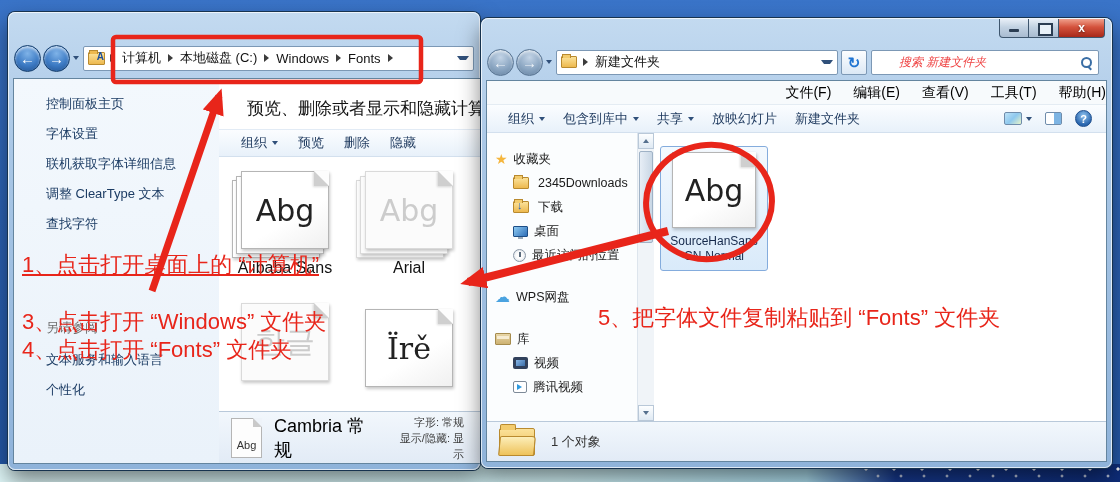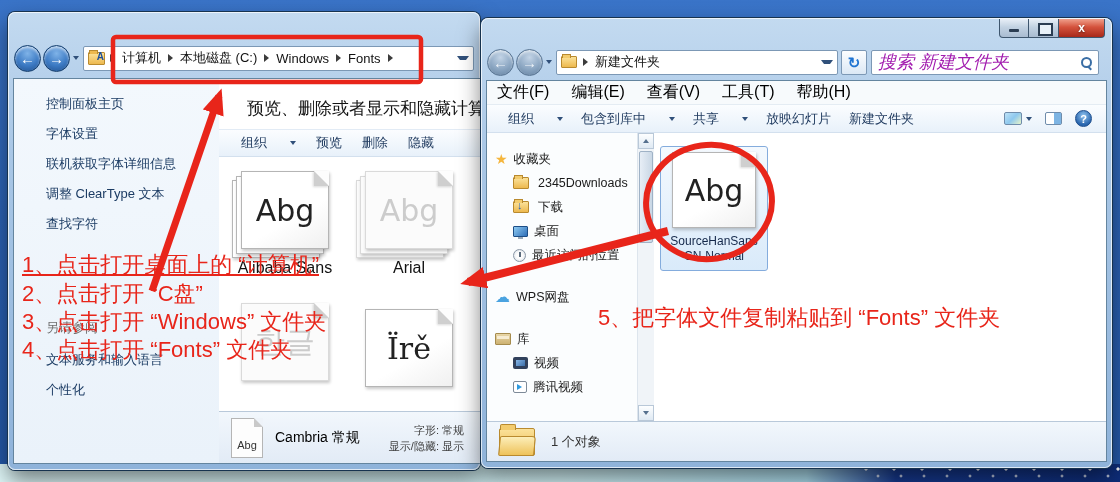--- a/index.html
+++ b/index.html
@@ -44,21 +44,21 @@
   .icn-fontsfolder::after { content:"A"; position:absolute; right:0; top:-2px; font-size:10px; font-weight:bold; color:#1c4f9c; }
   .icn-folder-sm { width:16px; height:12px; position:relative; flex:0 0 auto; margin-right:3px;
     background:linear-gradient(180deg,#fbe29a,#edb94f); border:1px solid #b98a2e; border-radius:1px; }
   .icn-folder-sm::before { content:""; position:absolute; top:-3px; left:0; width:7px; height:3px; background:#f3cc6e; border:1px solid #b98a2e; border-bottom:none; }
 
   .refresh-btn { width:26px; height:25px; margin-left:3px; border:1px solid #7c98b5; border-radius:2px;
     background:linear-gradient(180deg,#fdfeff,#dbe8f5); color:#1f74d2; font-size:15px; font-weight:bold;
     text-align:center; line-height:23px; flex:0 0 auto; }
   .search-box { width:228px; height:25px; margin-left:4px; background:#fff; border:1px solid #7c98b5; border-radius:2px;
     display:flex; align-items:center; padding:0 6px; flex:0 0 auto; }
-  .search-box .ph { font-size:18px; font-style:italic; color:#a21caf; flex:1; overflow:hidden; white-space:nowrap; }
+  .search-box .ph { font-size:12px; font-style:italic; color:#ef4444; flex:1; overflow:hidden; white-space:nowrap;margin-left:21px; }
   .icn-mag { width:11px; height:11px; position:relative; flex:0 0 auto; }
   .icn-mag::before { content:""; position:absolute; left:0; top:0; width:7px; height:7px; border:2px solid #3a6ea5; border-radius:50%; }
   .icn-mag::after { content:""; position:absolute; right:0; bottom:-1px; width:5px; height:2px; background:#3a6ea5; transform:rotate(45deg); }
 
   
   .caption { position:absolute; top:1px; right:7px; display:flex; z-index:3; }
   .cap-btn { height:19px; border:1px solid #3e566e; border-top:none; background:linear-gradient(180deg,#e8eff7 0%,#c2d2e2 45%,#a9bcd1 100%);
     color:#23364a; text-align:center; position:relative; }
   .cap-min { width:30px; border-radius:0 0 0 4px; }
   .cap-max { width:30px; border-left:none; }
@@ -72,48 +72,48 @@
   .body-left { position:absolute; left:5px; right:0; top:66px; bottom:6px; background:#fff;
     border:1px solid #64859f; border-right:none; display:flex; overflow:hidden; }
   .cp-sidebar { width:205px; flex:0 0 auto; background:linear-gradient(180deg,#f3f8fd,#eaf2fa); padding:16px 8px 0 32px; font-size:13px; color:#1c3c64; }
   .cp-home { margin-bottom:36px; }
   .cp-link { margin-bottom:12px; }
   .cp-seealso { color:#6f6f6f; margin:86px 0 14px 0; }
   .cp-main { flex:1; display:flex; flex-direction:column; min-width:0; position:relative; }
   .cp-heading { height:50px; padding:18px 0 0 28px; font-size:17px; color:#141414; white-space:nowrap; overflow:hidden; }
   .cmdbar { height:28px; background:linear-gradient(180deg,#fbfdff,#e8f1fa); border-top:1px solid #e2ebf5; border-bottom:1px solid #d3e0ee;
     display:flex; align-items:center; padding-left:12px; font-size:13px; color:#1e395e; }
-  .cmd { padding:3px 10px; display:flex; align-items:center; gap:23px; }
+  .cmd { padding:3px 10px; display:flex; align-items:center; gap:5px; }
   .font-grid { flex:1; position:relative; background:#fff; overflow:hidden; }
   .font-tile { position:absolute; width:112px; text-align:center; }
   .font-label { font-size:16px; color:#111;text-align:center; }
   .page { width:88px; height:78px; background:linear-gradient(150deg,#ffffff 60%,#f0f0f0); border:1px solid #b5b5b5;
     box-shadow:1px 2px 3px rgba(0,0,0,.22); position:relative; display:flex; align-items:center; justify-content:center; margin:0 auto; }
   .page::before { content:""; position:absolute; top:-1px; right:-1px; width:0; height:0;
     border-style:solid; border-width:0 15px 15px 0; border-color:#fdfdfd #fdfdfd #cfcfcf #cfcfcf; filter:drop-shadow(-1px 1px 1px rgba(0,0,0,.15)); }
   .stack { position:relative; width:100px; height:88px; margin:0 auto; }
   .stack .page { position:absolute; left:6px; top:0; }
   .stack .page.b2 { transform:translate(-9px,9px); }
   .stack .page.b1 { transform:translate(-5px,5px); }
   .glyph { font-size:30px; color:#222; font-family:"DejaVu Sans", sans-serif; }
   .dim .page { border-color:#dadada; background:#fbfbfb; }
   .dim .glyph { color:#ccc; }
   .serif .glyph { font-family:"DejaVu Serif", serif; }
   .statusbar-l { height:52px; background:linear-gradient(180deg,#f2f7fc,#e2ebf6); border-top:1px solid #b9c9da;
     display:flex; align-items:center; padding:0 16px 0 12px; gap:12px; }
   .mini-page { width:32px; height:40px; background:#fdfdfd; border:1px solid #b5b5b5; position:relative;
     display:flex; align-items:flex-end; justify-content:center; font-size:11px; color:#333; padding-bottom:6px; }
   .mini-page::before { content:""; position:absolute; top:-1px; right:-1px; border-style:solid; border-width:0 9px 9px 0; border-color:#eef3f9 #eef3f9 #c9c9c9 #c9c9c9; }
-  .status-name { font-size:14px; color:#000; }
+  .status-name { font-size:18px; color:#000; }
   .status-meta { margin-left:auto; text-align:right; font-size:11px; color:#3d3d3d; line-height:16px; }
 
   
   .body-right { position:absolute; left:5px; right:5px; top:62px; bottom:6px; background:#fff;
     border:1px solid #64859f; display:flex; flex-direction:column; overflow:hidden; }
-  .menubar { height:24px; background:#f7fafc; border-bottom:1px solid #e4ecf3; display:flex; align-items:center; padding-left:10px; gap:22px; font-size:16px; color:#000; }
+  .menubar { height:24px; background:#f7fafc; border-bottom:1px solid #e4ecf3; display:flex; align-items:center; padding-left:10px; gap:22px; font-size:14px; color:#000;justify-content:flex-end; }
   .toolbar-r { height:28px; background:linear-gradient(180deg,#fbfdff,#e8f1fa); border-bottom:1px solid #d3e0ee;
     display:flex; align-items:center; padding:0 14px 0 12px; font-size:13px; color:#1e395e; }
   .toolbar-r .cmd { padding:3px 9px; }
   .tb-icons { margin-left:auto; display:flex; align-items:center; gap:13px; }
   .icn-views { width:18px; height:13px; border:1px solid #6f8cab; border-radius:2px;
     background:linear-gradient(135deg,#bfe3f7 0%,#8ec8ee 50%,#e8f4c9 100%); }
   .icn-pane { width:17px; height:13px; border:1px solid #6f8cab; border-radius:2px; background:#fff; position:relative; }
   .icn-pane::after { content:""; position:absolute; right:0; top:0; bottom:0; width:7px; background:#7db4e3; }
   .icn-help { width:17px; height:17px; border-radius:50%; background:radial-gradient(circle at 50% 32%,#8fc3ef,#2a66ae 70%);
     border:1px solid #1d4d8c; color:#fff; font-size:11px; font-weight:bold; text-align:center; line-height:16px; }
@@ -382,17 +382,16 @@
       <marker id="ah" markerUnits="userSpaceOnUse" markerWidth="30" markerHeight="26" refX="18" refY="11" orient="auto">
         <polygon points="0,0 26,11 0,22" fill="#e8251a"></polygon>
       </marker>
     </defs>
     <rect x="113" y="37" width="308" height="45" rx="3" fill="none" stroke-width="4.5" stroke="#e8251a"></rect>
     <line x1="152" y1="291" x2="219" y2="96" stroke-width="7" marker-end="url(#ah)" stroke="#e8251a"></line>
     <line x1="668" y1="231" x2="468" y2="282" stroke-width="8" marker-end="url(#ah)" stroke="#e8251a"></line>
     <ellipse cx="709" cy="202" rx="63" ry="57" fill="none" stroke-width="6" transform="rotate(-8 709 202)" stroke="#e8251a"></ellipse>
   </svg>
   <div class="ann-text" style="left:22px; top:250px;text-decoration:underline;">1、点击打开桌面上的 “计算机”</div>
-  <div class="ann-text" style="left:22px; top:279px;">2、点击打开 “C盘”</div>
   <div class="ann-text" style="left:22px; top:307px;">3、点击打开 “Windows” 文件夹</div>
   <div class="ann-text" style="left:22px; top:335px;">4、点击打开 “Fonts” 文件夹</div>
   <div class="ann-text" style="left:598px; top:303px;">5、把字体文件复制粘贴到 “Fonts” 文件夹</div>
 </div>
 
 </body></html>

